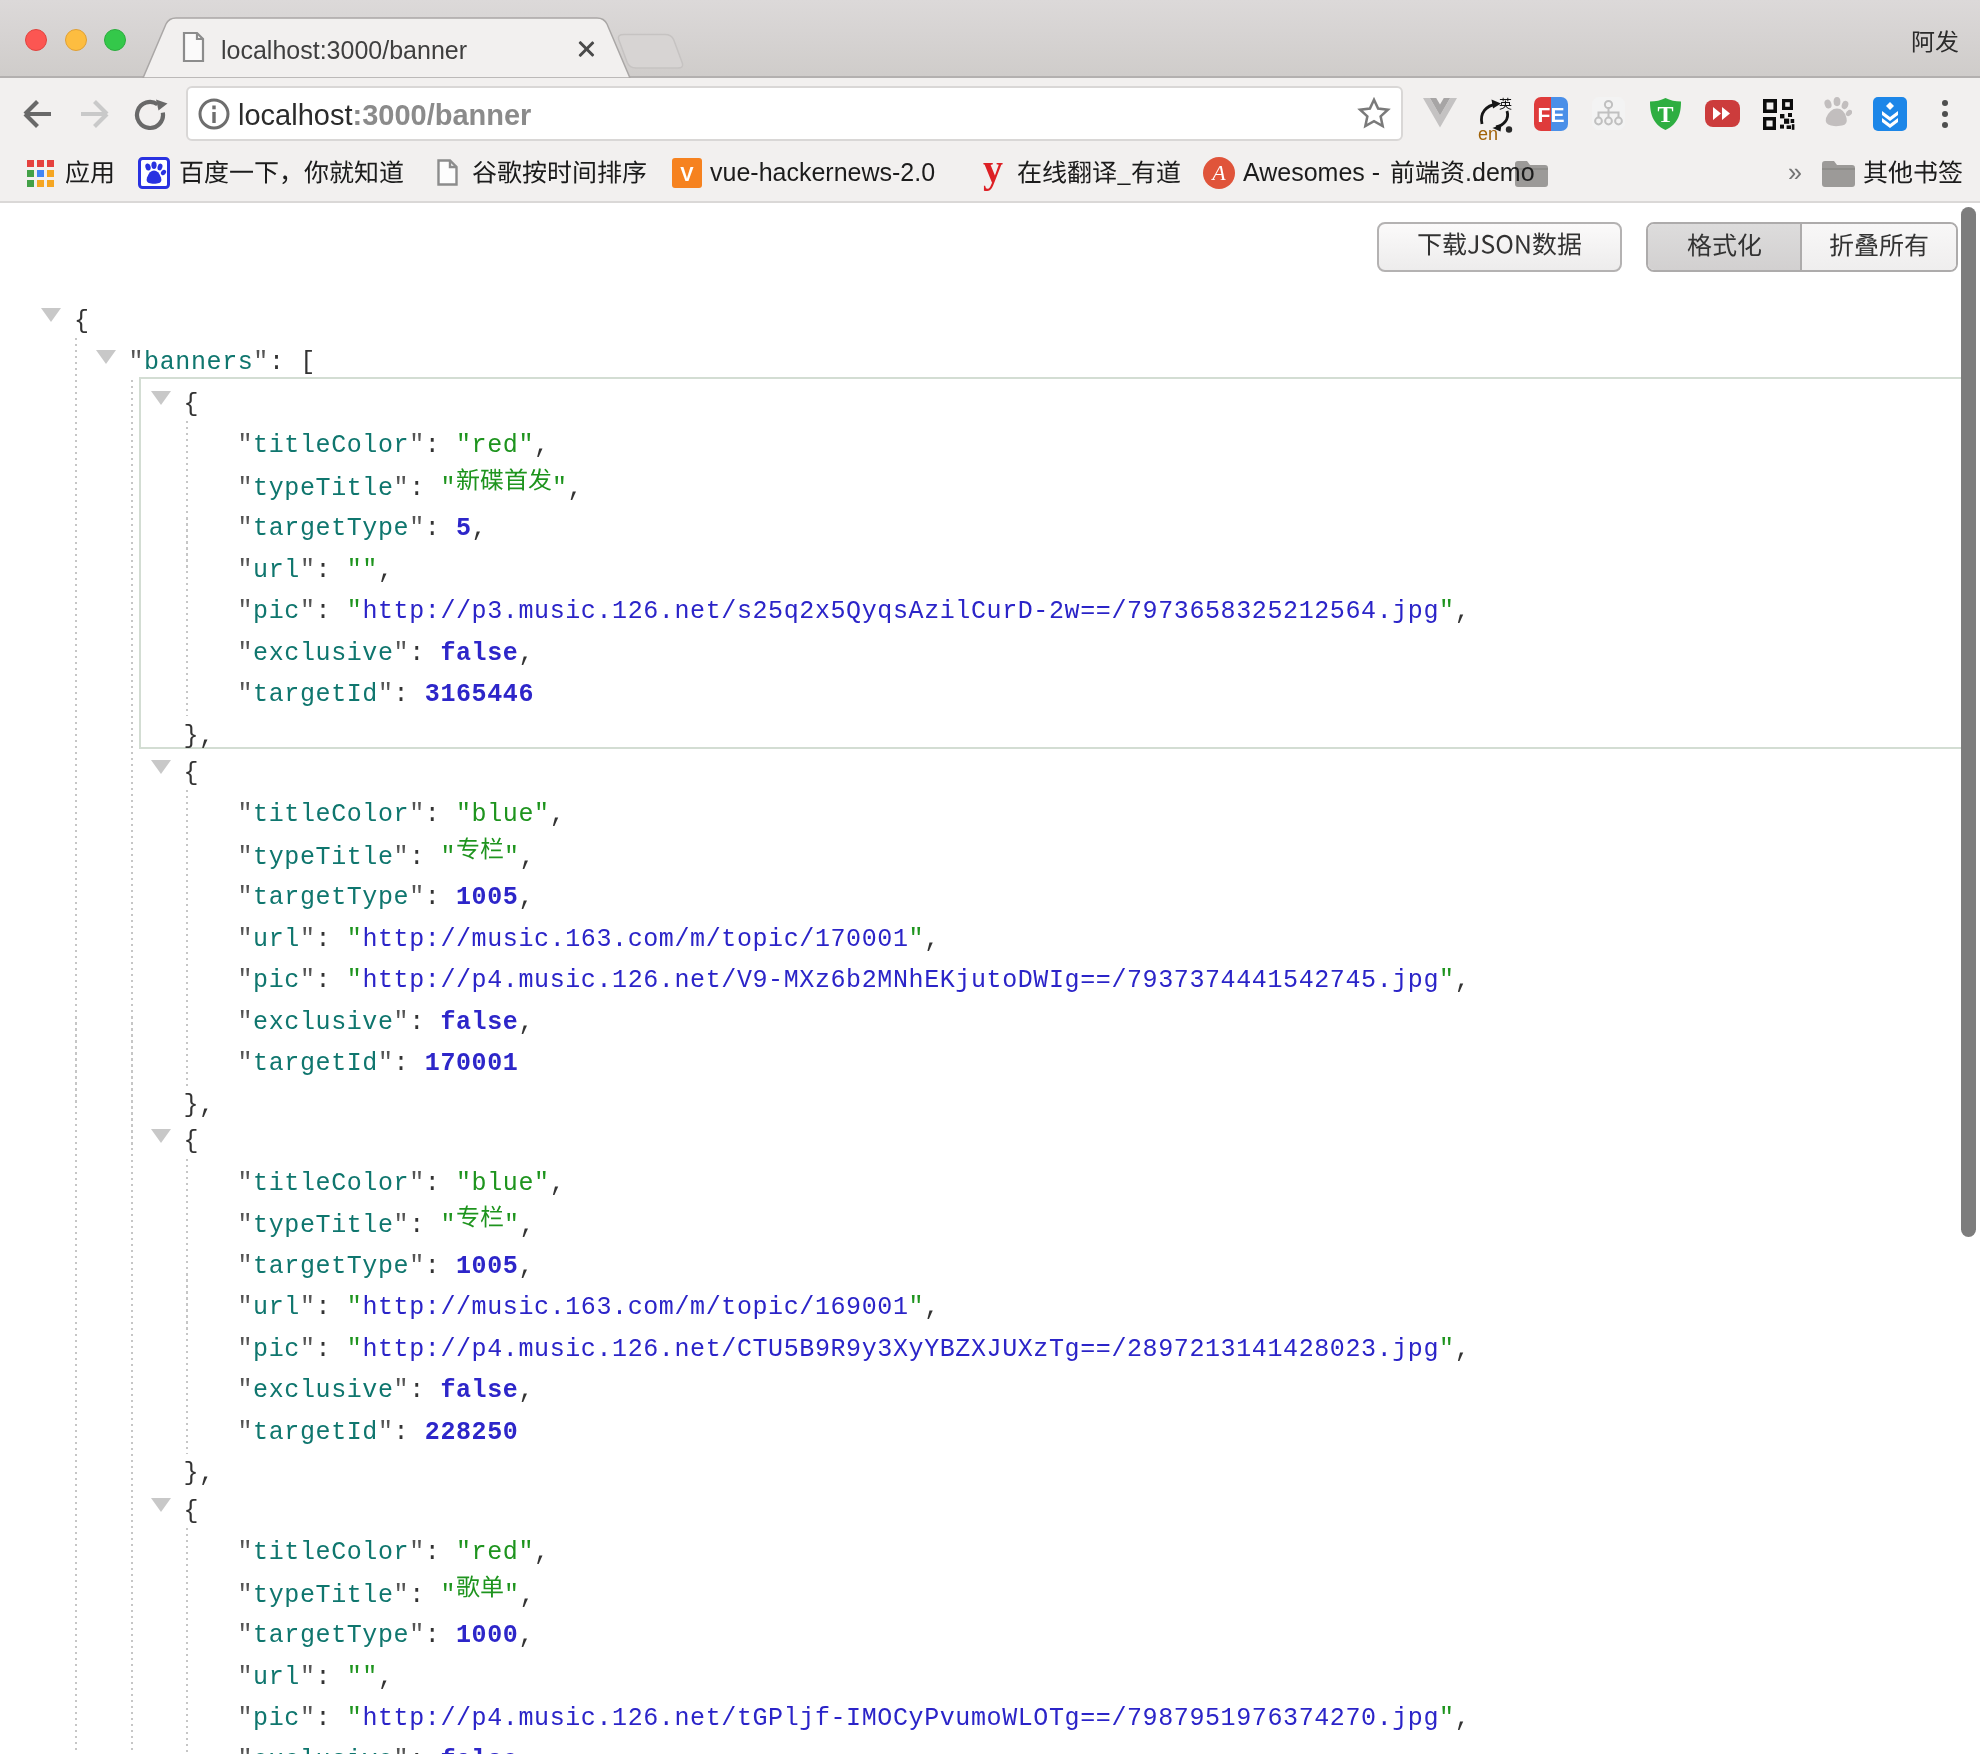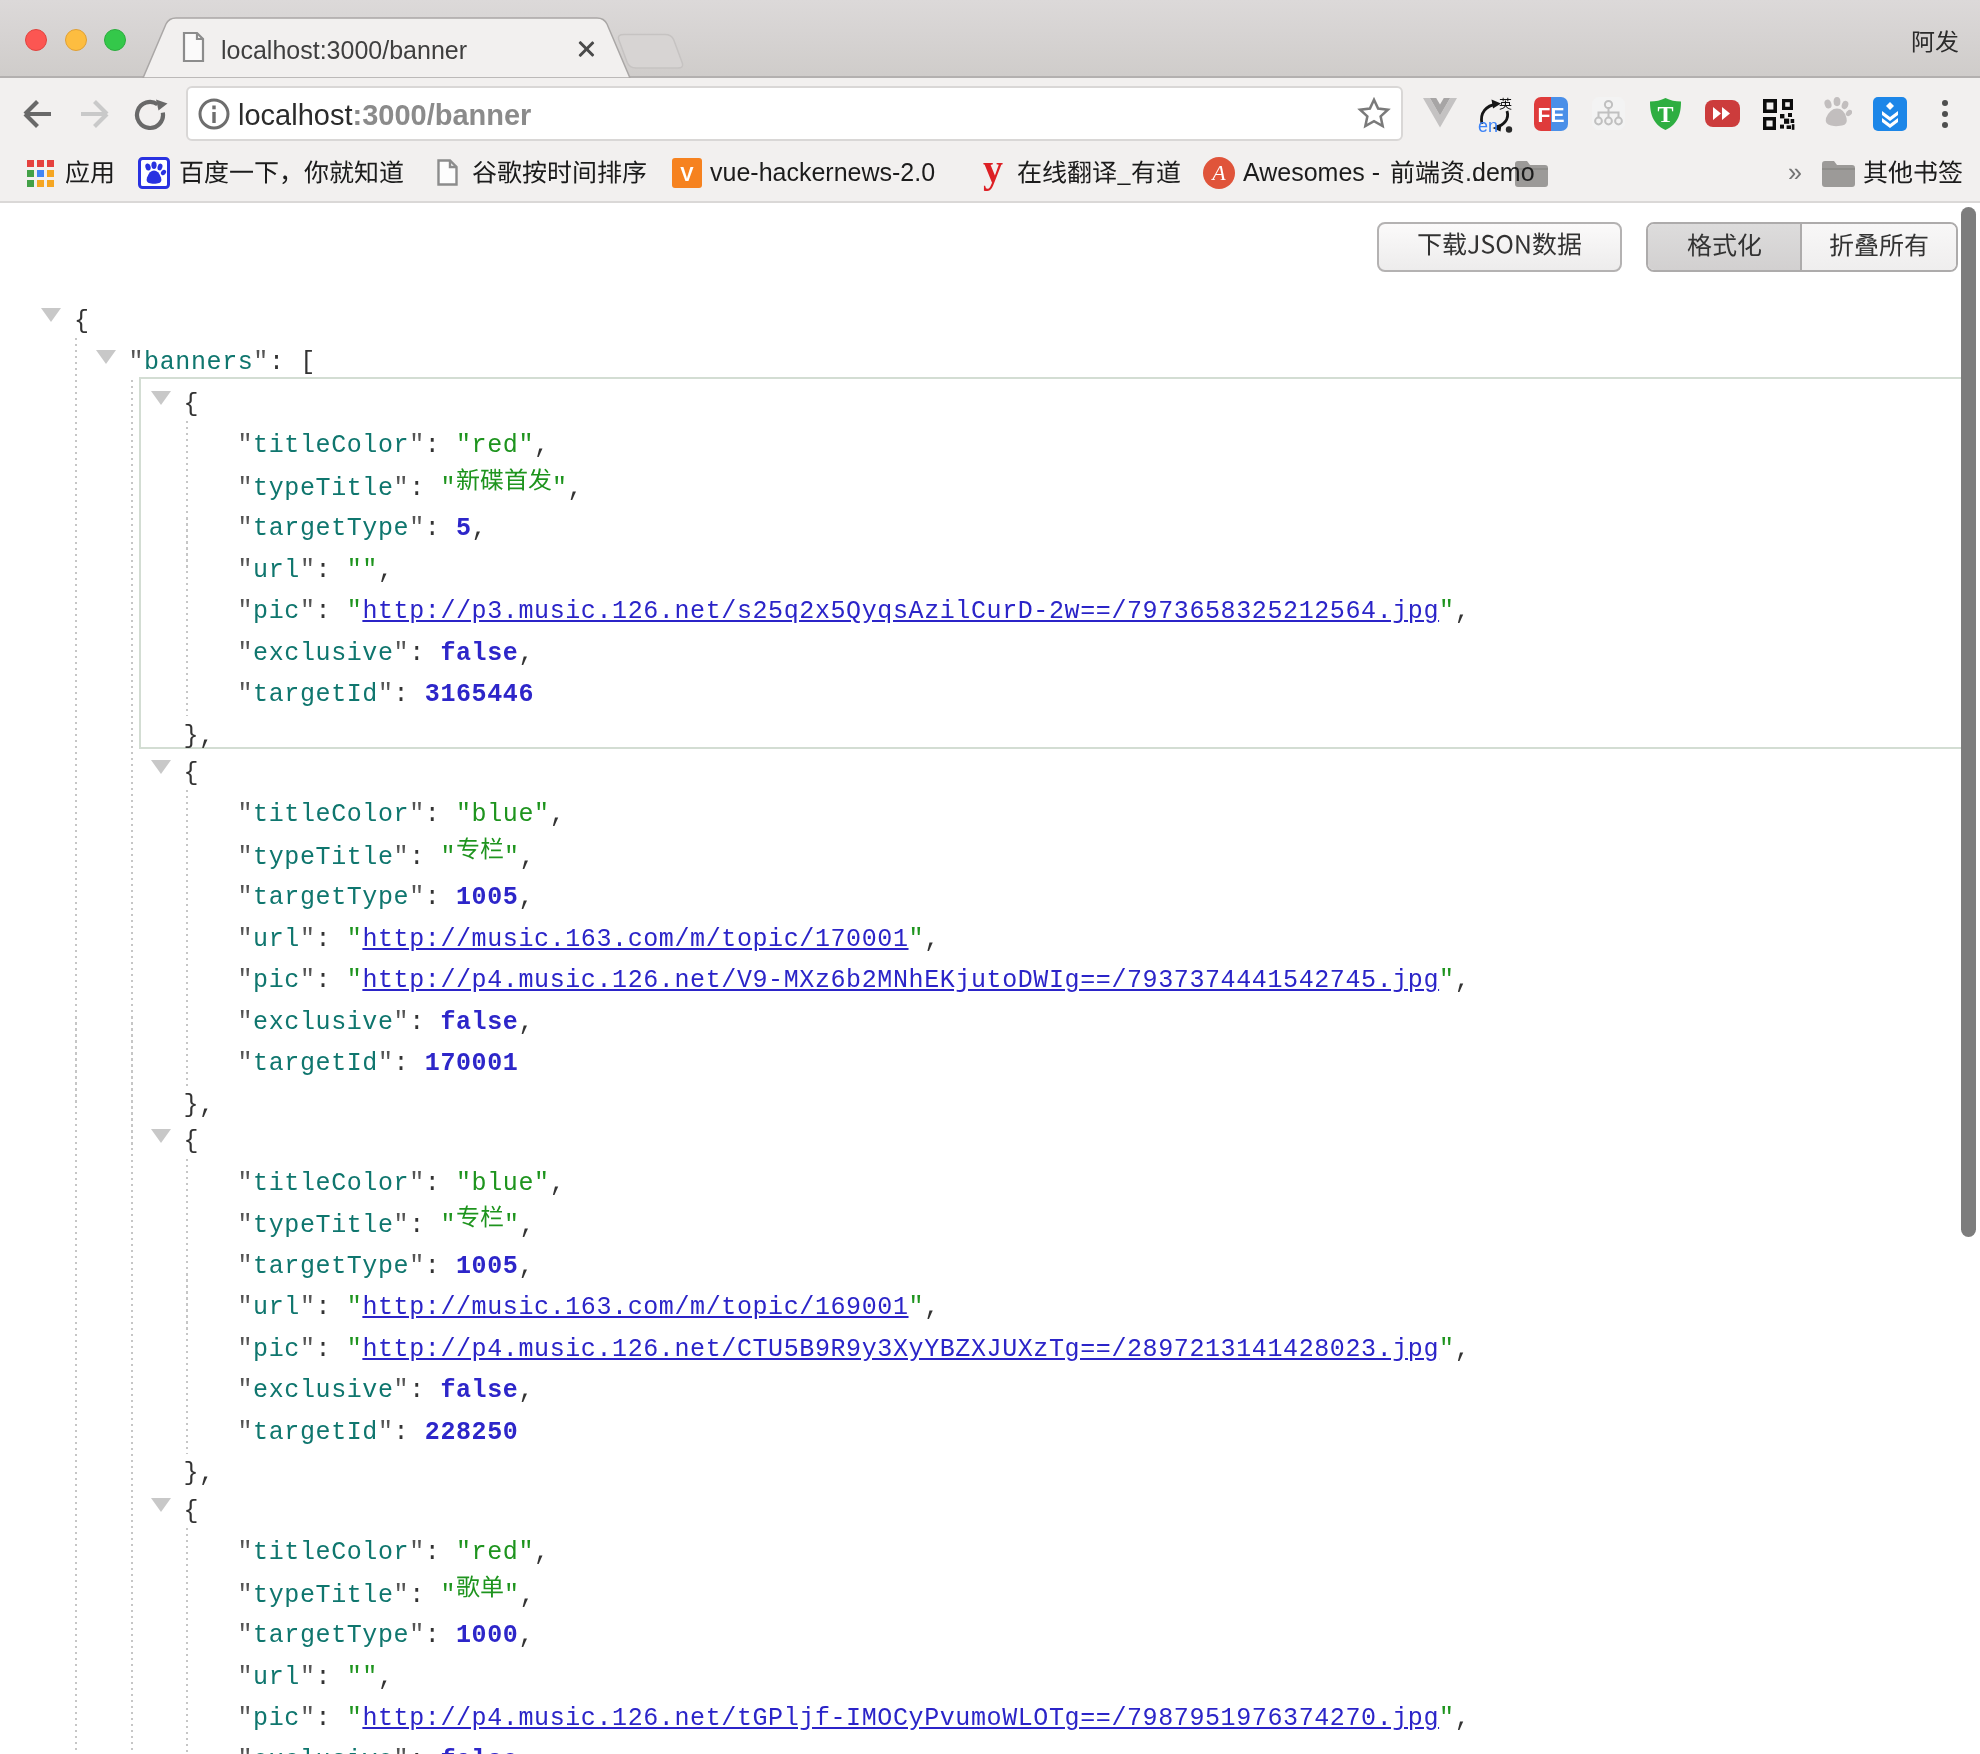--- a/index.html
+++ b/index.html
@@ -12,29 +12,29 @@
 .light { position:absolute; top:29px; width:22px; height:22px; border-radius:50%; }
 #tabtitle { position:absolute; left:221px; top:36px; font-size:25px; color:#3f3f3f; }
 .xmark { position:absolute; left:577px; top:40px; width:18px; height:18px; }
 .xmark:before,.xmark:after { content:""; position:absolute; left:8px; top:-1px; width:2.6px; height:20px;
   background:#4a4a4a; border-radius:1px; }
 .xmark:before { transform:rotate(45deg); } .xmark:after { transform:rotate(-45deg); }
 #urlbar { position:absolute; left:186px; top:86px; width:1217px; height:55px; background:#fff;
   border:2px solid #d9d7d6; border-radius:6px; }
 #urltext { position:absolute; left:238px; top:99px; font-size:29px; color:#2b2b2b; }
 #urltext b { font-weight:bold; color:#8b8b8b; }
-#enlbl { position:absolute; left:1478px; top:116px; font-size:18px; color:#3b82f6; }
+#enlbl { position:absolute; left:1478px; top:124px; font-size:18px; color:#a16207; }
 .bk { position:absolute; top:158px; font-size:25px; color:#1c1c1c; white-space:nowrap; }
 #page { position:absolute; left:0; top:203px; width:1980px; height:1551px; background:#fff; }
 .row { position:absolute; height:41.5px; line-height:41.5px; white-space:pre;
   font-family:"Liberation Mono", monospace; font-size:25px; letter-spacing:0.602px; }
 .row b { font-weight:normal; }
 .row .q { color:#555; } .row .k { color:#0f766e; } .row .p { color:#333; }
 .row .s { color:#1e941e; } .row .n { color:#2d26c9; font-weight:bold; }
-.row .a { color:#2b24c8; text-decoration:underline; }
+.row .a { color:#2b24c8; }
 .tri { position:absolute; width:0; height:0; border:10px solid transparent;
   border-top:14px solid #c8c8c8; border-bottom:none; }
 .guide { position:absolute; width:2px;
   background:repeating-linear-gradient(to bottom,#c6c6c6 0 2.5px,transparent 2.5px 6px); }
 #hoverbox { position:absolute; left:139px; top:377px; width:1824px; height:372px;
   border:2px solid #d3ddd3; }
 .btn { position:absolute; top:222px; height:50px; border:2px solid #adabab; color:#333;
   font-size:27px; text-align:center; }
 #dl { left:1377px; width:245px; line-height:46px; border-radius:8px;
   background:linear-gradient(#fbfafa,#edecec); border-color:#b4b2b2; }

